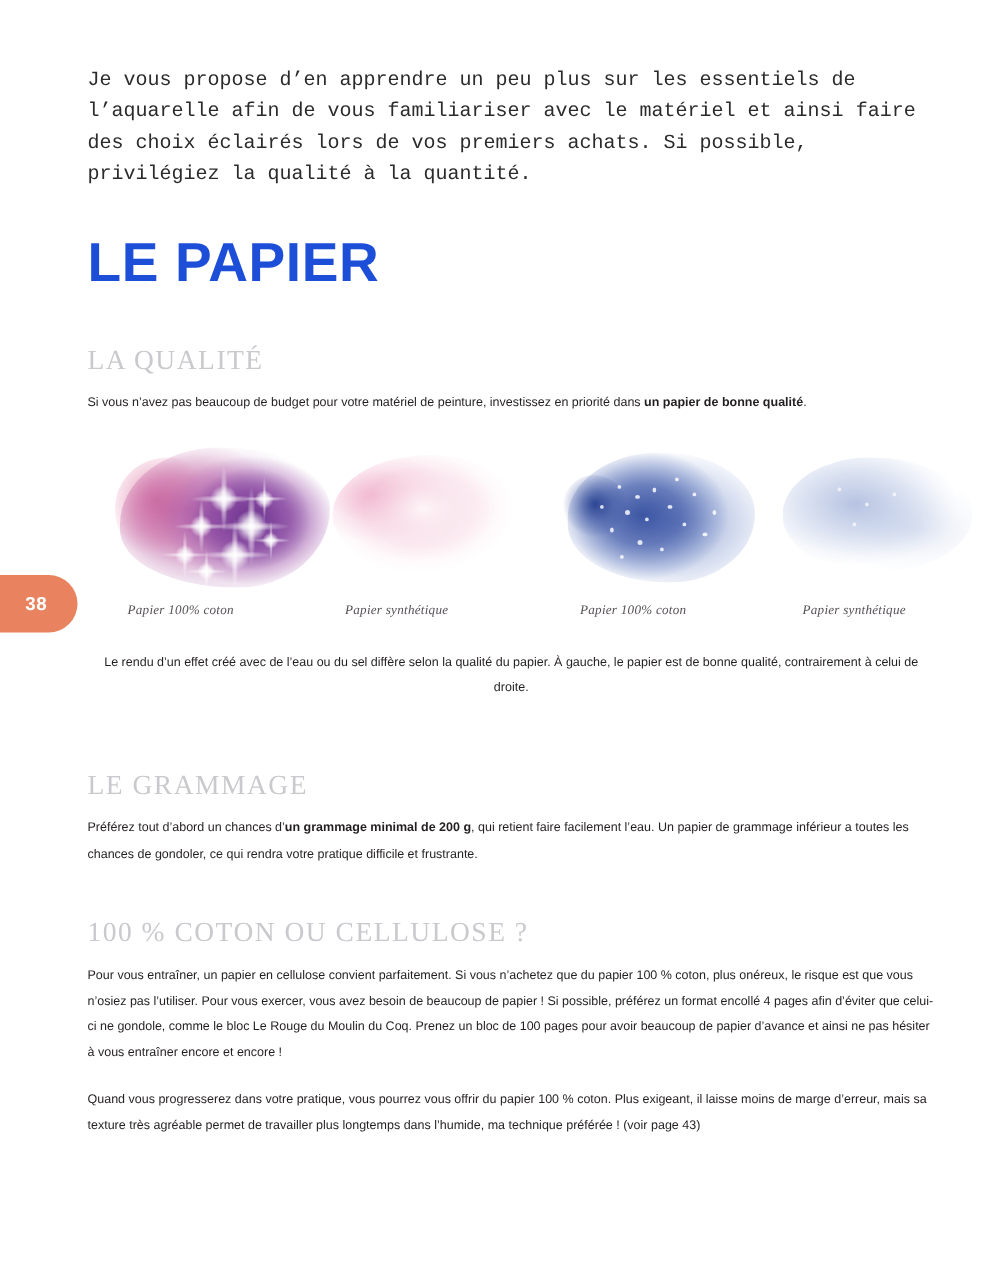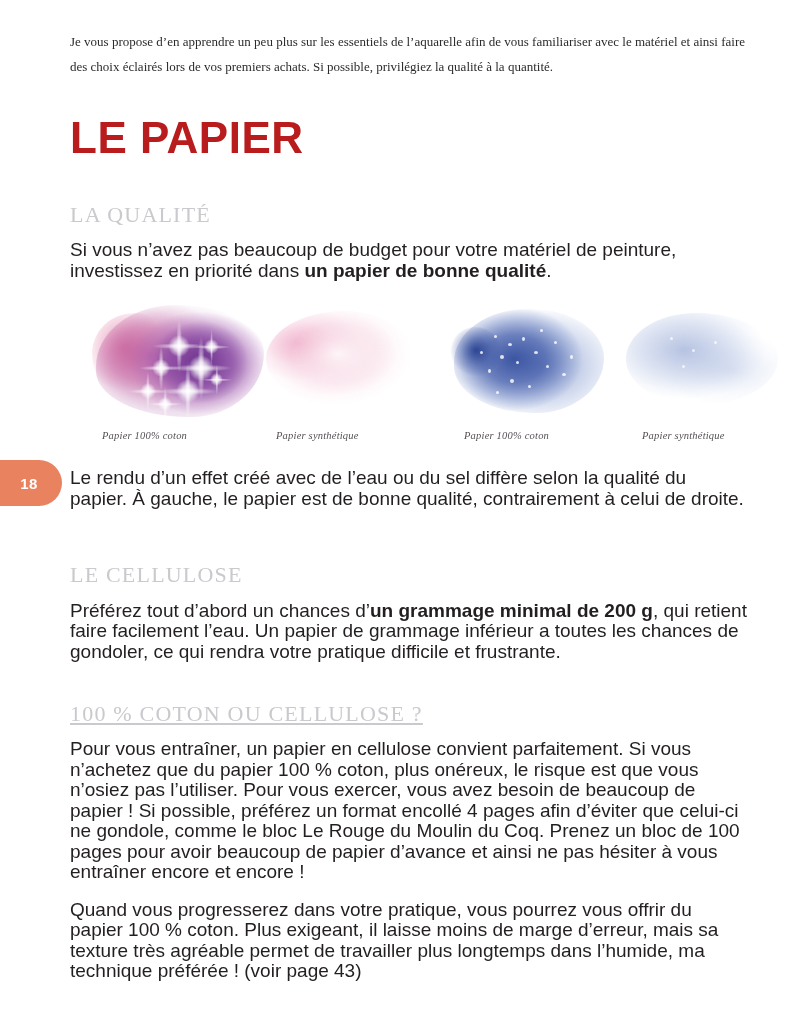--- a/index.html
+++ b/index.html
@@ -45,34 +45,34 @@
 
   
   .content {
     position: absolute;
     left: 70px;
     top: 0;
     width: 678px;
   }
 
   .intro {
-    font-family: Liberation Serif, serif;
-    font-size: 13px;
+    font-family: Liberation Mono, monospace;
+    font-size: 16px;
     line-height: 25px;
     color: #2b2b2b;
     margin: 0;
-    padding-top: 29px;
+    padding-top: 52px;
   }
 
   .title-main {
     font-family: "Liberation Sans", sans-serif;
     font-weight: bold;
     font-size: 44px;
     letter-spacing: 0.5px;
-    color: #b91c1c;
+    color: #1d4ed8;
     margin: 0;
     padding-top: 36px;
     line-height: 1.05;
   }
 
   .lead {
     font-family: "Liberation Serif", serif;
     font-size: 16.5px;
     line-height: 25px;
     color: #2b2b2b;
@@ -84,33 +84,33 @@
     font-family: "Liberation Serif", serif;
     font-weight: normal;
     font-size: 22px;
     letter-spacing: 1.2px;
     color: #c9c9ce;
     margin: 0;
     line-height: 1.1;
   }
   .subhead-1 { padding-top: 42px; }
   .subhead-2 { padding-top: 54px; }
-  .subhead-3 { padding-top: 40px; text-decoration: underline; }
+  .subhead-3 { padding-top: 40px; }
 
   .body-text {
     font-family: "Liberation Sans", sans-serif;
-    font-size: 19px;
+    font-size: 10px;
     line-height: 20.5px;
     color: #231f20;
     margin: 0;
     padding-top: 13px;
   }
   .body-text b { font-weight: bold; }
 
-  .body-text.tight { padding-top: 11px; }
+  .body-text.tight { padding-top: 11px; text-align: center; }
 
   
   .swatch-row {
     position: relative;
     height: 160px;
     margin-top: 16px;
     text-decoration: underline;
   }
   .swatch {
     position: absolute;
@@ -235,21 +235,21 @@
     align-items: center;
     box-sizing: border-box;
   }
 </style>
 </head>
 <body>
 
 <div class="page">
 
   <div class="page-number">
-    <span>18</span>
+    <span>38</span>
   </div>
 
   <div class="content">
 
     <p class="intro">Je vous propose d’en apprendre un peu plus sur les essentiels de l’aquarelle afin de vous familiariser avec le matériel et ainsi faire des choix éclairés lors de vos premiers achats. Si possible, privilégiez la qualité à la quantité.</p>
 
     <h1 class="title-main">LE PAPIER</h1>
 
 
     <h2 class="subhead subhead-1">LA QUALITÉ</h2>
@@ -314,21 +314,21 @@
           <div class="granule" style="left:92px; top:44px; width:3px; height:3px; background:rgba(255,255,255,0.7);"></div>
           <div class="granule" style="left:60px; top:68px; width:3px; height:3px; background:rgba(255,255,255,0.7);"></div>
         </div>
         <div class="swatch-caption" style="left:20px;">Papier synthétique</div>
       </div>
 
     </div>
 
     <p class="body-text tight">Le rendu d’un effet créé avec de l’eau ou du sel diffère selon la qualité du papier. À gauche, le papier est de bonne qualité, contrairement à celui de droite.</p>
 
-    <h2 class="subhead subhead-2">LE CELLULOSE</h2>
+    <h2 class="subhead subhead-2">LE GRAMMAGE</h2>
     <p class="body-text"><span>Préférez tout d’abord un chances d’</span><b>un grammage minimal de 200 g</b><span>, qui retient faire facilement l’eau. Un papier de grammage inférieur a toutes les chances de gondoler, ce qui rendra votre pratique difficile et frustrante.</span></p>
 
     <h2 class="subhead subhead-3">100 % COTON OU CELLULOSE ?</h2>
     <p class="body-text">Pour vous entraîner, un papier en cellulose convient parfaitement. Si vous n’achetez que du papier 100 % coton, plus onéreux, le risque est que vous n’osiez pas l’utiliser. Pour vous exercer, vous avez besoin de beaucoup de papier ! Si possible, préférez un format encollé 4 pages afin d’éviter que celui-ci ne gondole, comme le bloc Le Rouge du Moulin du Coq. Prenez un bloc de 100 pages pour avoir beaucoup de papier d’avance et ainsi ne pas hésiter à vous entraîner encore et encore !</p>
     <p class="body-text" style="padding-top:17px;">Quand vous progresserez dans votre pratique, vous pourrez vous offrir du papier 100 % coton. Plus exigeant, il laisse moins de marge d’erreur, mais sa texture très agréable permet de travailler plus longtemps dans l’humide, ma technique préférée ! (voir page 43)</p>
 
   </div>
 
 
 </div>

